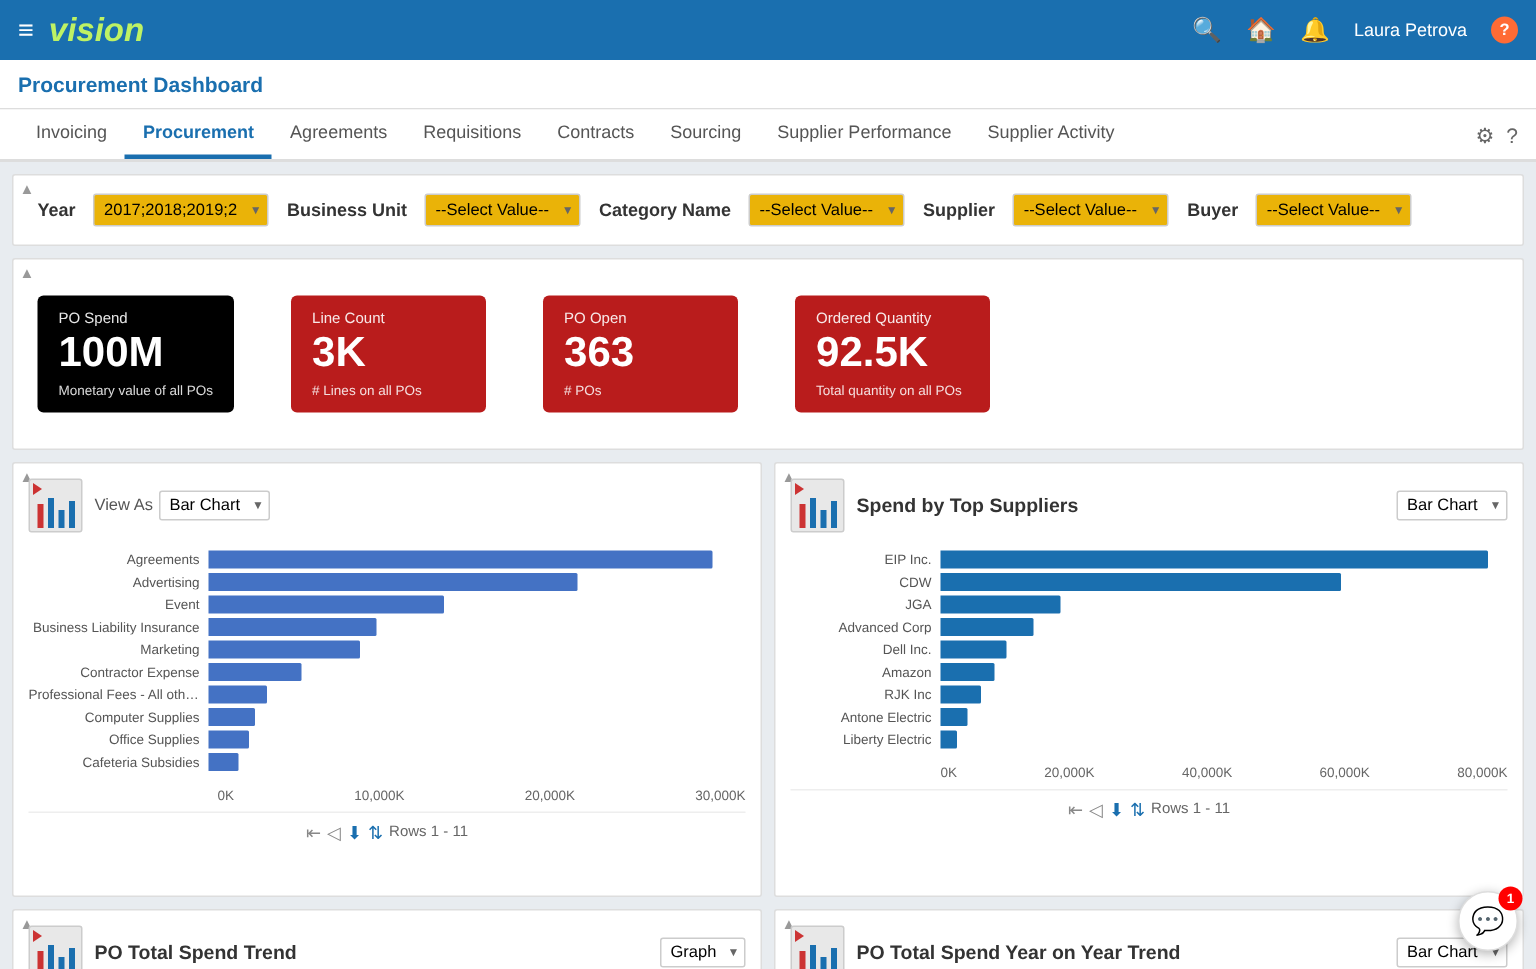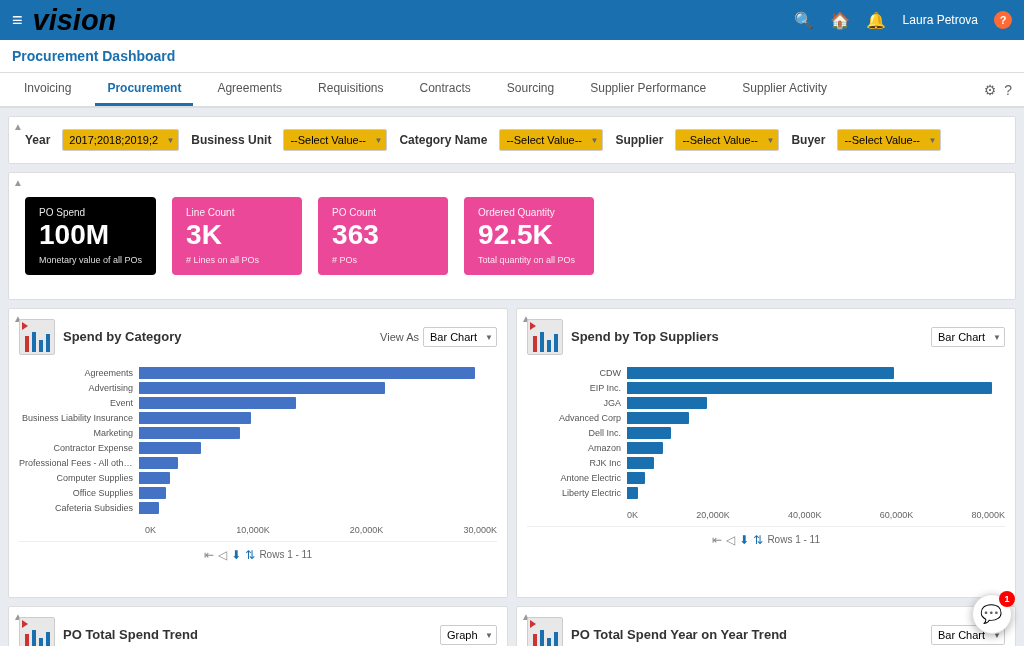--- a/index.html
+++ b/index.html
@@ -1,33 +1,33 @@
 <!DOCTYPE html>
 <html><head>
   <meta charset="utf-8">
   <style>
     * { box-sizing: border-box; margin: 0; padding: 0; }
     body { font-family: Arial, sans-serif; font-size: 12px; background: #f0f0f0; color: #333; overflow-x: hidden; }
 
     
     .header { background: #1a6faf; display: flex; align-items: center; padding: 0 12px; height: 40px; color: white; }
     .header-menu { font-size: 18px; margin-right: 10px; cursor: pointer; }
-    .header-logo { font-size: 29px; font-weight: bold; font-style: italic; color: #000000; flex: 1; }
+    .header-logo { font-size: 22px; font-weight: bold; font-style: italic; color: #bef264; flex: 1; }
     .header-icons { display: flex; align-items: center; gap: 16px; }
     .header-icon { color: white; font-size: 16px; cursor: pointer; }
     .header-user { color: white; font-size: 12px; cursor: pointer; }
     .header-help { background: #ff6b35; border-radius: 50%; width: 18px; height: 18px; display: flex; align-items: center; justify-content: center; font-size: 11px; font-weight: bold; color: white; }
 
     
     .page-title-bar { background: white; padding: 8px 12px; border-bottom: 1px solid #ddd; }
     .page-title { color: #1a6faf; font-size: 14px; font-weight: bold; }
 
     
     .tabs-bar { background: white; padding: 0 12px; border-bottom: 2px solid #ddd; display: flex; align-items: center; justify-content: space-between; }
-    .tabs { display: flex; gap: 12px; text-align: right; }
+    .tabs { display: flex; gap: 0; text-align: right; }
     .tab { padding: 8px 12px; font-size: 12px; cursor: pointer; color: #555; border-bottom: 3px solid transparent; }
     .tab.active { color: #1a6faf; border-bottom: 3px solid #1a6faf; font-weight: bold; }
     .tabs-actions { display: flex; gap: 8px; align-items: center; }
     .tabs-action-icon { color: #666; font-size: 14px; cursor: pointer; }
 
     
     .main { padding: 8px; background: #e8ecf0; min-height: 556px; }
 
     
     .filter-panel { background: white; border: 1px solid #ddd; border-radius: 2px; padding: 12px 16px; margin-bottom: 8px; position: relative; }
@@ -36,21 +36,21 @@
     .filter-label { font-size: 12px; color: #333; font-weight: bold; }
     .filter-select { border: 1px solid #ccc; border-radius: 2px; padding: 4px 20px 4px 6px; font-size: 11px; background: #eab308; cursor: pointer; appearance: none; -webkit-appearance: none; position: relative; }
     .filter-wrapper { position: relative; display: inline-block; }
     .filter-wrapper::after { content: '▼'; position: absolute; right: 5px; top: 50%; transform: translateY(-50%); font-size: 8px; color: #666; pointer-events: none; }
 
     
     .kpi-panel { background: white; border: 1px solid #ddd; border-radius: 2px; padding: 16px; margin-bottom: 8px; position: relative; }
     .kpi-cards { display: flex; gap: 16px; justify-content: flex-start; align-items: center; padding: 8px 0; }
     .kpi-card { border-radius: 4px; padding: 10px 14px; min-width: 130px; color: white; position: relative; }
     .kpi-card.orange { background: #000000; }
-    .kpi-card.teal { background: #ec4899; }
+    .kpi-card.teal { background: #b91c1c; margin-left: 22px; }
     .kpi-card-label { font-size: 10px; opacity: 0.9; margin-bottom: 2px; }
     .kpi-card-value { font-size: 28px; font-weight: bold; line-height: 1.1; }
     .kpi-card-sub { font-size: 9px; opacity: 0.85; margin-top: 4px; }
 
     
     .charts-row { display: flex; gap: 8px; margin-bottom: 8px; }
     .chart-panel { background: white; border: 1px solid #ddd; border-radius: 2px; flex: 1; padding: 10px; position: relative; min-height: 290px; }
     .chart-header { display: flex; align-items: center; gap: 8px; margin-bottom: 8px; }
     .chart-title { font-size: 13px; font-weight: bold; color: #333; flex: 1; }
     .chart-view-control { display: flex; align-items: center; gap: 4px; }
@@ -169,21 +169,21 @@
         <div class="kpi-card-label">PO Spend</div>
         <div class="kpi-card-value">100M</div>
         <div class="kpi-card-sub">Monetary value of all POs</div>
       </div>
       <div class="kpi-card teal">
         <div class="kpi-card-label">Line Count</div>
         <div class="kpi-card-value">3K</div>
         <div class="kpi-card-sub"># Lines on all POs</div>
       </div>
       <div class="kpi-card teal">
-        <div class="kpi-card-label">PO Count</div>
+        <div class="kpi-card-label">PO Open</div>
         <div class="kpi-card-value">363</div>
         <div class="kpi-card-sub"># POs</div>
       </div>
       <div class="kpi-card teal">
         <div class="kpi-card-label">Ordered Quantity</div>
         <div class="kpi-card-value">92.5K</div>
         <div class="kpi-card-sub">Total quantity on all POs</div>
       </div>
     </div>
   </div>
@@ -195,21 +195,20 @@
       <div class="chart-header">
         <div class="chart-icon-box">
           <div class="mini-flag"></div>
           <div style="display:flex;align-items:flex-end;gap:1px;">
             <div class="mini-bar" style="height:16px;background:#cc3333;"></div>
             <div class="mini-bar" style="height:20px;"></div>
             <div class="mini-bar" style="height:12px;"></div>
             <div class="mini-bar" style="height:18px;"></div>
           </div>
         </div>
-        <span class="chart-title">Spend by Category</span>
         <div class="chart-view-control">
           <span class="chart-view-label">View As</span>
           <div class="chart-dropdown-wrapper">
             <select class="chart-dropdown">
               <option>Bar Chart</option>
             </select>
           </div>
         </div>
       </div>
       <div class="bar-chart" id="cat-bars">
@@ -303,29 +302,29 @@
         </div>
         <span class="chart-title">Spend by Top Suppliers</span>
         <div class="chart-dropdown-wrapper">
           <select class="chart-dropdown">
             <option>Bar Chart</option>
           </select>
         </div>
       </div>
       <div class="bar-chart" id="sup-bars">
           <div class="bar-row">
+      <div class="bar-label" style="width:100px;" title="EIP Inc.">EIP Inc.</div>
+      <div class="bar-container">
+        <div class="bar sup-bar" style="width:96.47058823529412%;"></div>
+      </div>
+    </div>
+          <div class="bar-row">
       <div class="bar-label" style="width:100px;" title="CDW">CDW</div>
       <div class="bar-container">
         <div class="bar sup-bar" style="width:70.58823529411765%;"></div>
-      </div>
-    </div>
-          <div class="bar-row">
-      <div class="bar-label" style="width:100px;" title="EIP Inc.">EIP Inc.</div>
-      <div class="bar-container">
-        <div class="bar sup-bar" style="width:96.47058823529412%;"></div>
       </div>
     </div>
           <div class="bar-row">
       <div class="bar-label" style="width:100px;" title="JGA">JGA</div>
       <div class="bar-container">
         <div class="bar sup-bar" style="width:21.176470588235293%;"></div>
       </div>
     </div>
           <div class="bar-row">
       <div class="bar-label" style="width:100px;" title="Advanced Corp">Advanced Corp</div>

